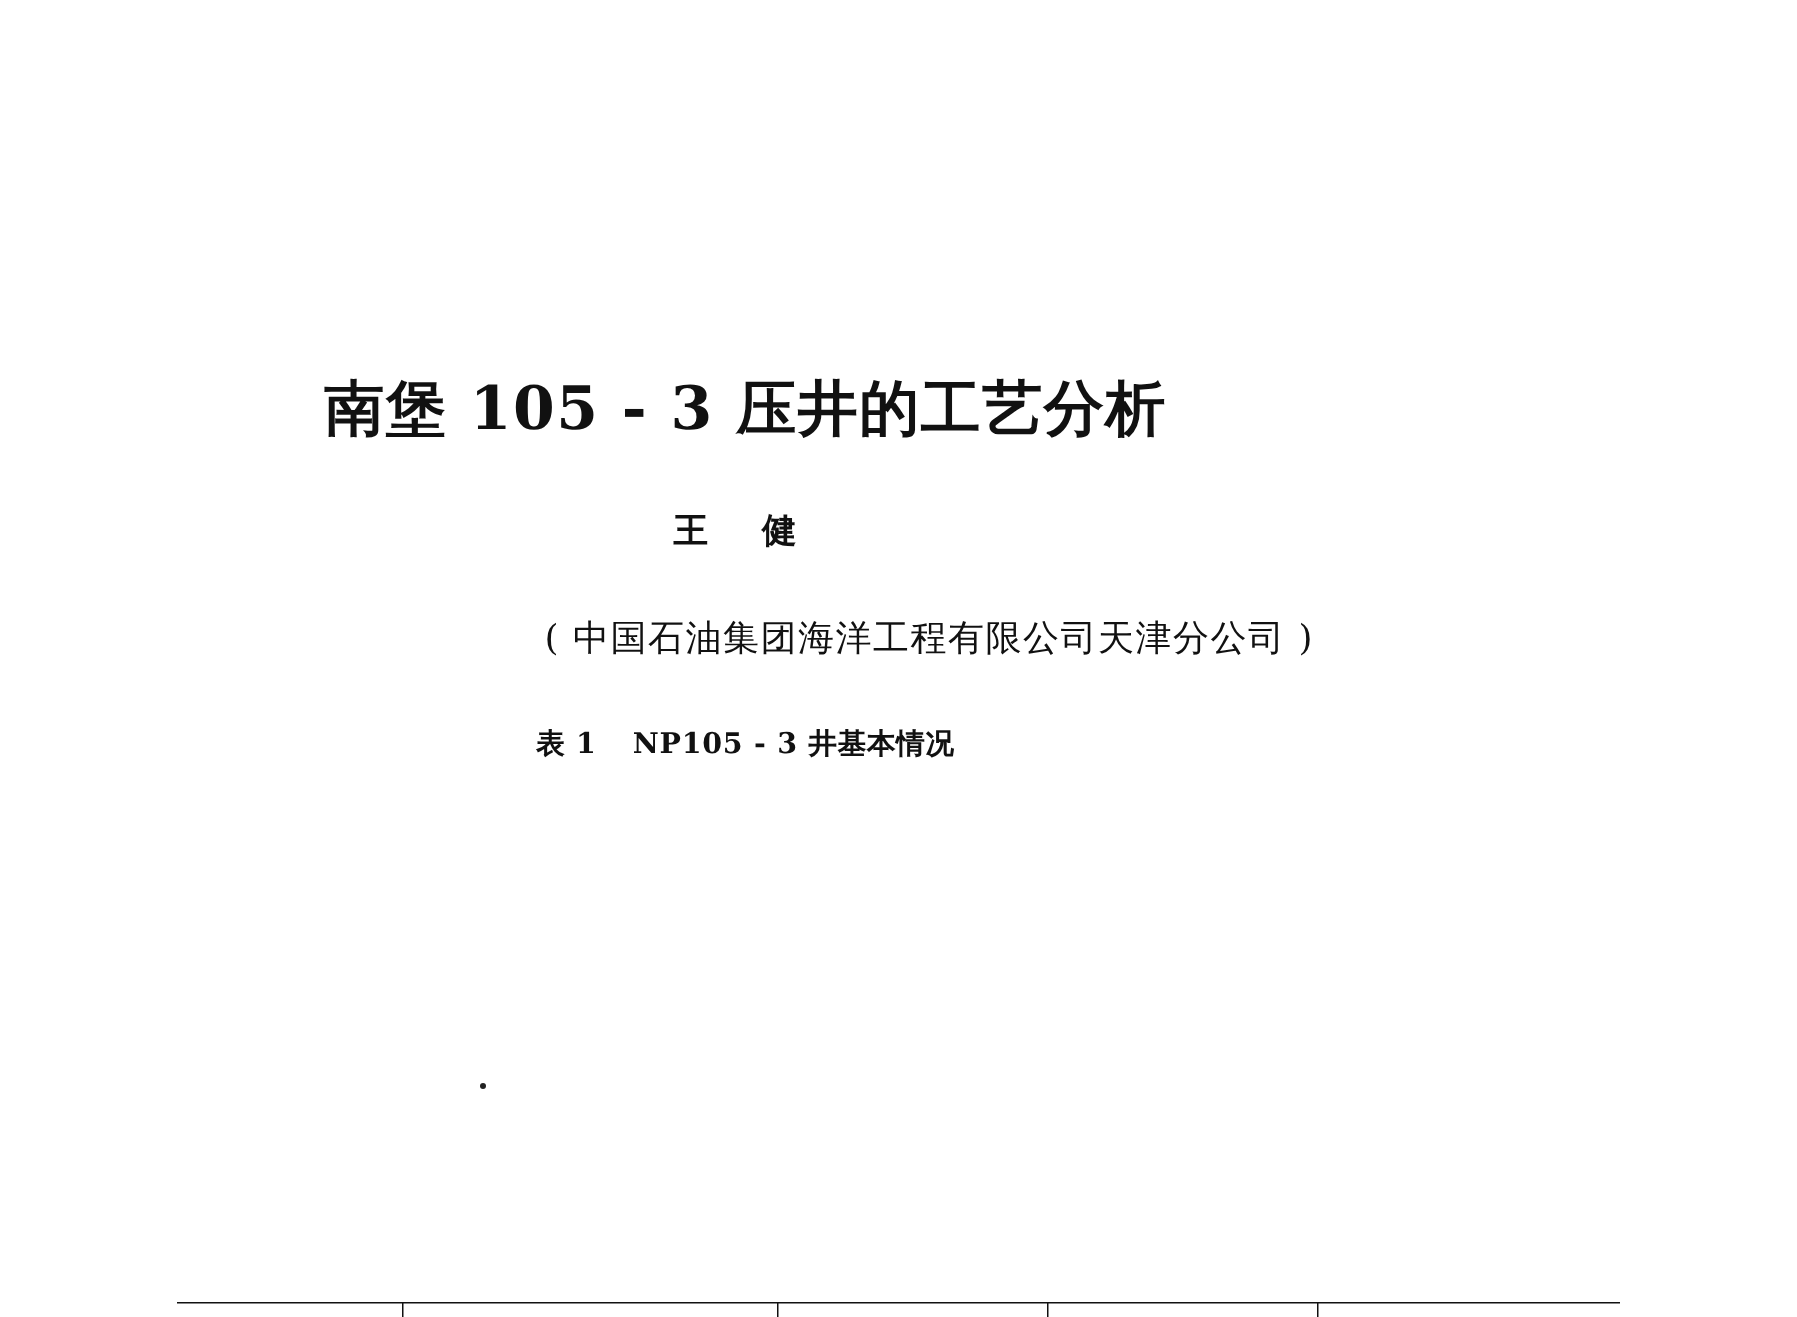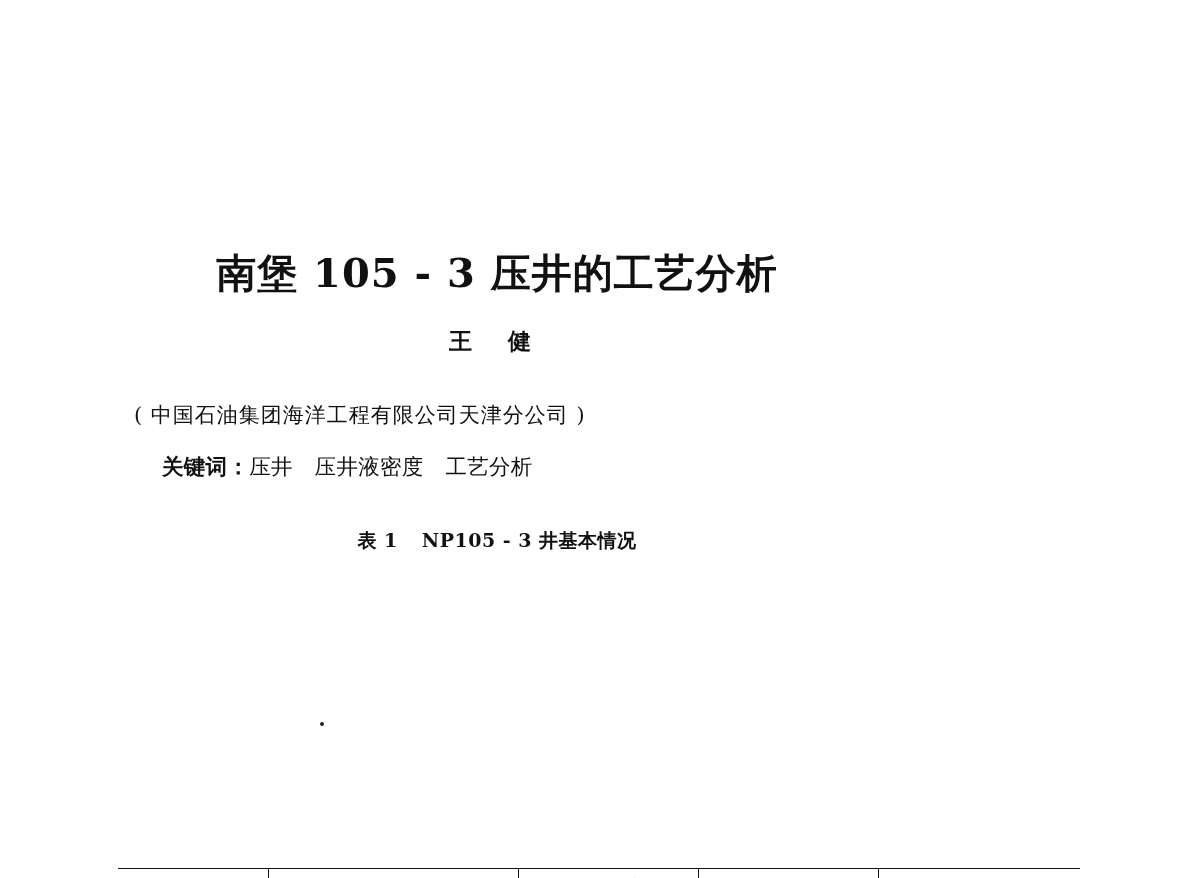--- a/index.html
+++ b/index.html
@@ -28,34 +28,34 @@
     padding-top: 250px;
     text-align: center;
     font-size: 40px;
     font-weight: bold;
     letter-spacing: 1px;
     line-height: 1.15;
     font-family: "DejaVu Serif", "Liberation Serif", serif;
   }
 
   .author {
-    margin: 0;
+    margin: 12px;
     padding-top: 30px;
     text-align: center;
     font-size: 23px;
     font-weight: bold;
     letter-spacing: 14px;
     font-family: "DejaVu Serif", "Liberation Serif", serif;
   }
 
   .affiliation {
-    margin: 16px;
+    margin: 0;
     padding-top: 28px;
-    text-align: left;
-    font-size: 21px;
+    text-align: right;
+    font-size: 24px;
     letter-spacing: 1px;
     font-family: "DejaVu Serif", "Liberation Serif", serif;
   }
 
   .abstract {
     margin: 0;
     padding-top: 40px;
     font-size: 21.5px;
     line-height: 1.72;
     text-align: justify;
@@ -151,23 +151,20 @@
 
 <div class="page">
 
   <h1 class="doc-title">南堡 105 - 3 压井的工艺分析</h1>
 
   <p class="author">王  健</p>
 
   <p class="affiliation">( 中国石油集团海洋工程有限公司天津分公司 )</p>
 
 
-  <p class="keywords">
-    <span class="lead">关键词：</span><span>压井　压井液密度　工艺分析</span>
-  </p>
 
   <div class="stray-dot"></div>
 
 
   <p class="table-caption">
     <span class="cap-label">表 1</span><span>NP105 - 3 井基本情况</span>
   </p>
 
   <table class="data-table">
     <colgroup>

